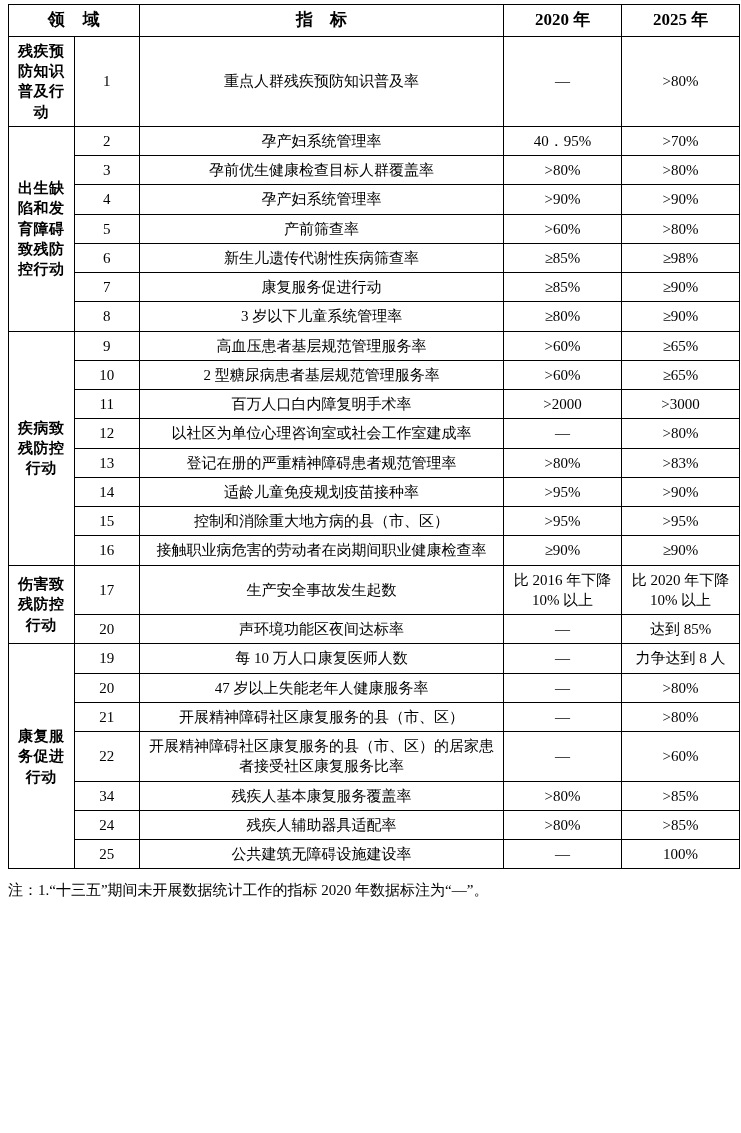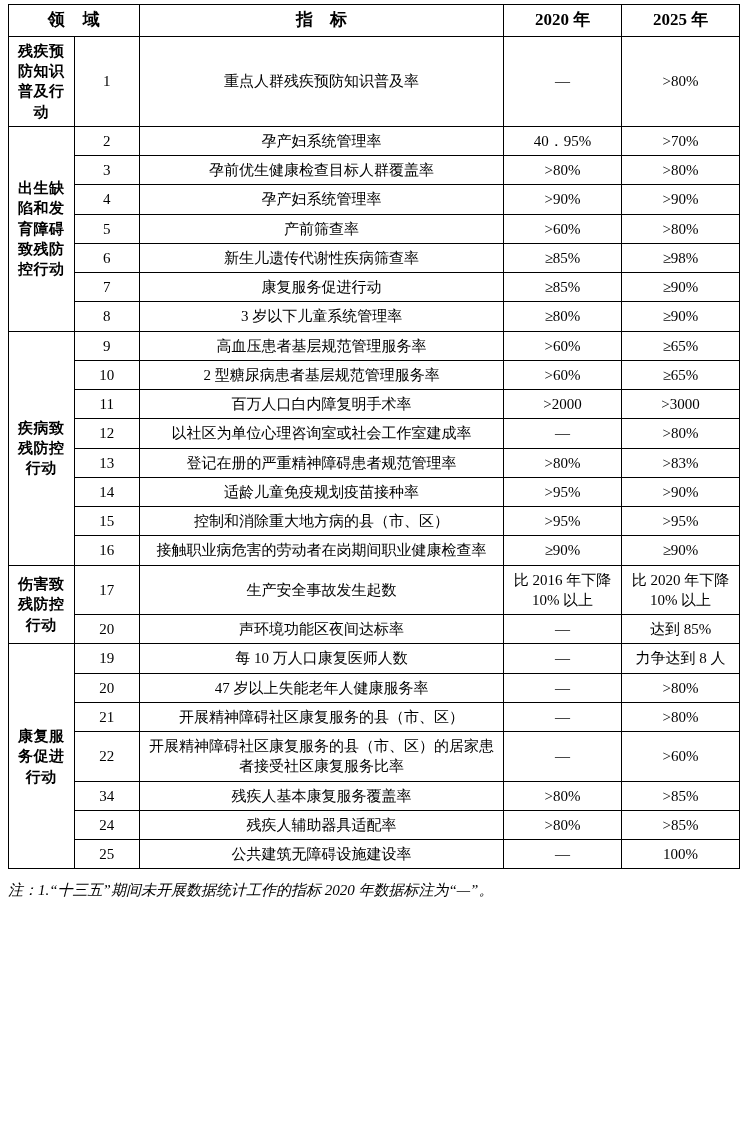--- a/index.html
+++ b/index.html
@@ -63,21 +63,20 @@
     padding-bottom: 7px;
   }
   td.col-domain {
     font-size: 15px;
   }
   .notes {
     margin-top: 10px;
     font-size: 15px;
     line-height: 1.55;
     width: 725px;
-    font-style: italic;
   }
   .note-line {
     text-indent: 0;
     margin: 0 0 2px 0;
   }
   .note-1 {
     padding-left: 0;
   }
   .note-2 {
     padding-left: 26px;

